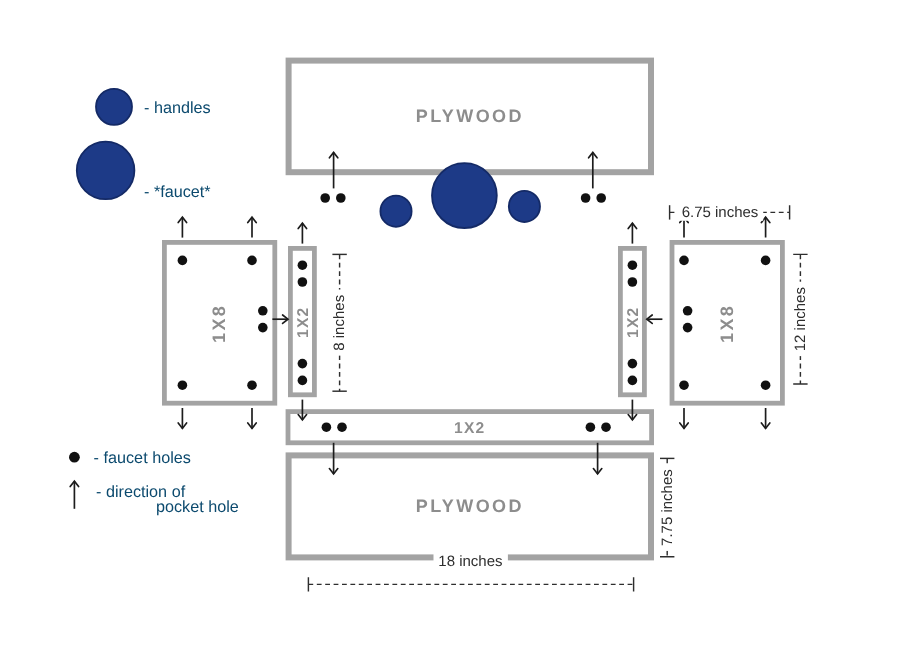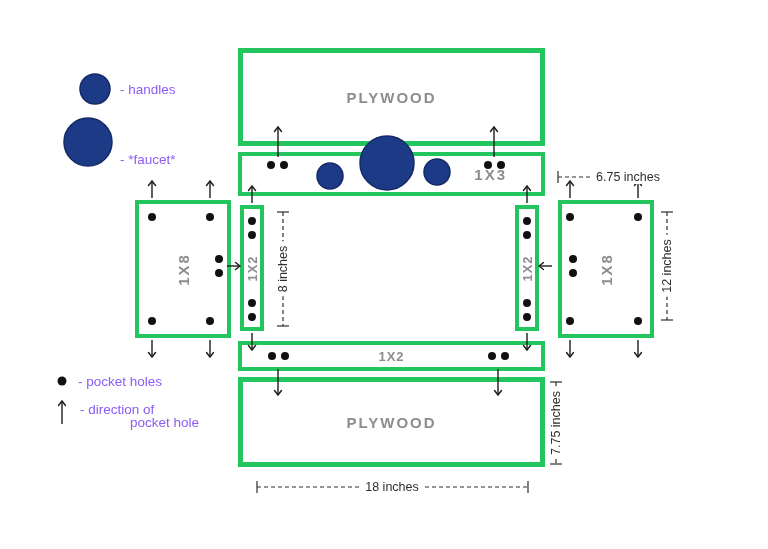--- a/index.html
+++ b/index.html
@@ -2,49 +2,46 @@
 <html><head>
 <meta charset="utf-8">
 <style>
   html,body { margin:0; padding:0; background:#ffffff; }
   .canvas {
     position:relative; width:768px; height:549px; background:#ffffff;
     font-family:"Liberation Sans", sans-serif; overflow:hidden;
   }
   .piece {
     position:absolute; box-sizing:border-box; background:#ffffff;
-    border:4px solid #22c55e; display:flex; align-items:center; justify-content:center;
+    border:4px solid #a3a3a3; display:flex; align-items:center; justify-content:center;
   }
   .piece.thick { border-width:5px; }
   .piece-label {
     color:#8d8d8d; font-weight:bold; font-size:15px; letter-spacing:2px; white-space:nowrap;
   }
   .piece-label.small { font-size:13px; letter-spacing:1px; }
   .rot { transform:rotate(-90deg); }
   .rail-label-right { position:absolute; right:34px; top:50%; transform:translateY(-50%); }
   .overlay { position:absolute; left:0; top:0; width:768px; height:549px; }
-  .legend-text { position:absolute; color:#8b5cf6; font-size:13.5px; white-space:nowrap; }
+  .legend-text { position:absolute; color:#0c4a6e; font-size:13.5px; white-space:nowrap; }
   .dim-text {
     position:absolute; color:#2e2e2e; font-size:12.5px; background:#ffffff;
     padding:0 4px; white-space:nowrap; transform:translate(-50%,-50%);
   }
   .dim-text.vert { transform:translate(-50%,-50%) rotate(-90deg); }
 </style>
 </head>
 <body>
 
 <div class="canvas">
 
   <div class="piece thick" style="left:238px; top:48px; width:307px; height:98px;">
     <span class="piece-label">PLYWOOD</span>
   </div>
 
-  <div class="piece" style="left:238px; top:152px; width:307px; height:44px;">
-    <span class="piece-label rail-label-right">1X3</span>
-  </div>
 
   <div class="piece" style="left:135px; top:200px; width:96px; height:138px;">
     <span class="piece-label rot">1X8</span>
   </div>
 
   <div class="piece" style="left:240px; top:205px; width:24px; height:126px;">
     <span class="piece-label small rot">1X2</span>
   </div>
 
   <div class="piece" style="left:515px; top:205px; width:24px; height:126px;">
@@ -149,25 +146,25 @@
       <line x1="556" y1="382" x2="556" y2="464" stroke-dasharray="4 3"></line>
       <line x1="550" y1="382" x2="562" y2="382"></line>
       <line x1="550" y1="464" x2="562" y2="464"></line>
 
       <line x1="257" y1="487" x2="528" y2="487" stroke-dasharray="4 3"></line>
       <line x1="257" y1="481" x2="257" y2="493"></line>
       <line x1="528" y1="481" x2="528" y2="493"></line>
     </g>
   </svg>
 
-  <div class="dim-text" style="left:628px; top:177px;">6.75 inches</div>
+  <div class="dim-text" style="left:600px; top:177px;">6.75 inches</div>
   <div class="dim-text vert" style="left:667px; top:266px;">12 inches</div>
   <div class="dim-text vert" style="left:283px; top:269px;">8 inches</div>
   <div class="dim-text vert" style="left:556px; top:423px;">7.75 inches</div>
-  <div class="dim-text" style="left:392px; top:487px;">18 inches</div>
+  <div class="dim-text" style="left:392px; top:468px;">18 inches</div>
 
   <div class="legend-text" style="left:120px; top:82px;">- handles</div>
   <div class="legend-text" style="left:120px; top:152px;">- *faucet*</div>
-  <div class="legend-text" style="left:78px; top:374px;">- pocket holes</div>
+  <div class="legend-text" style="left:78px; top:374px;">- faucet holes</div>
   <div class="legend-text" style="left:80px; top:402px;">- direction of</div>
   <div class="legend-text" style="left:87px; top:415px;margin-left:43px;">pocket hole</div>
 
 </div>
 
 </body></html>

